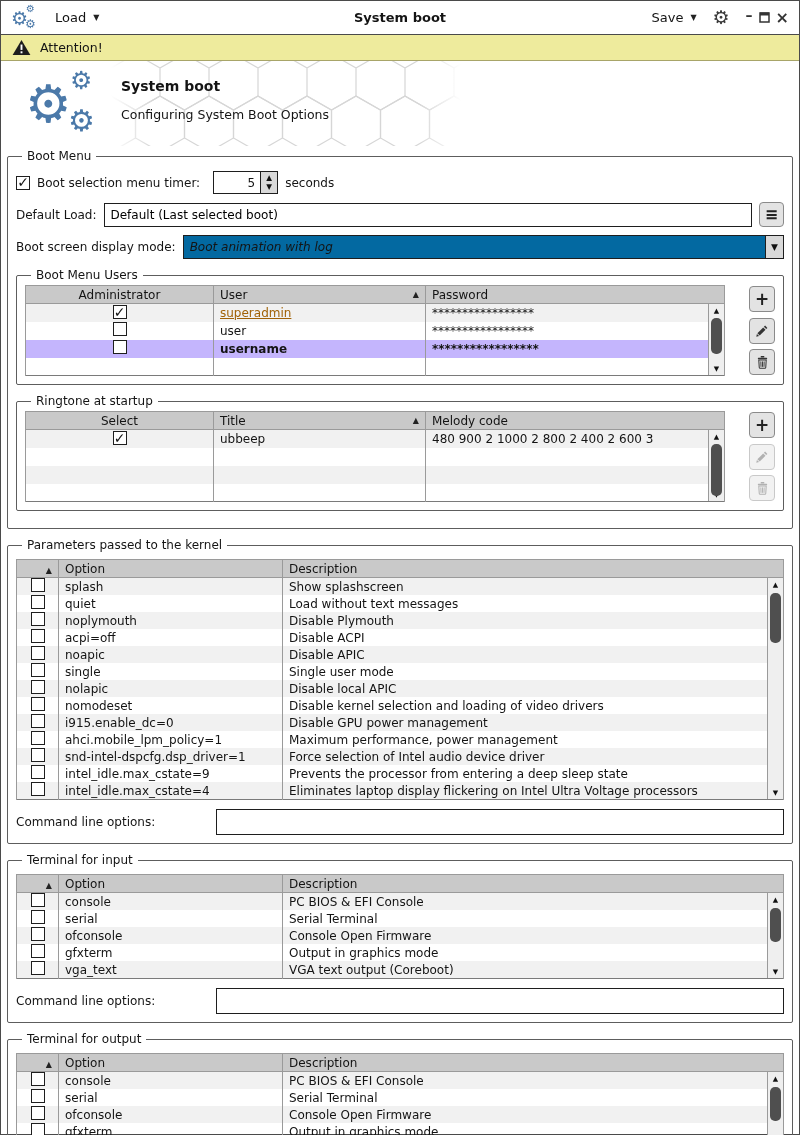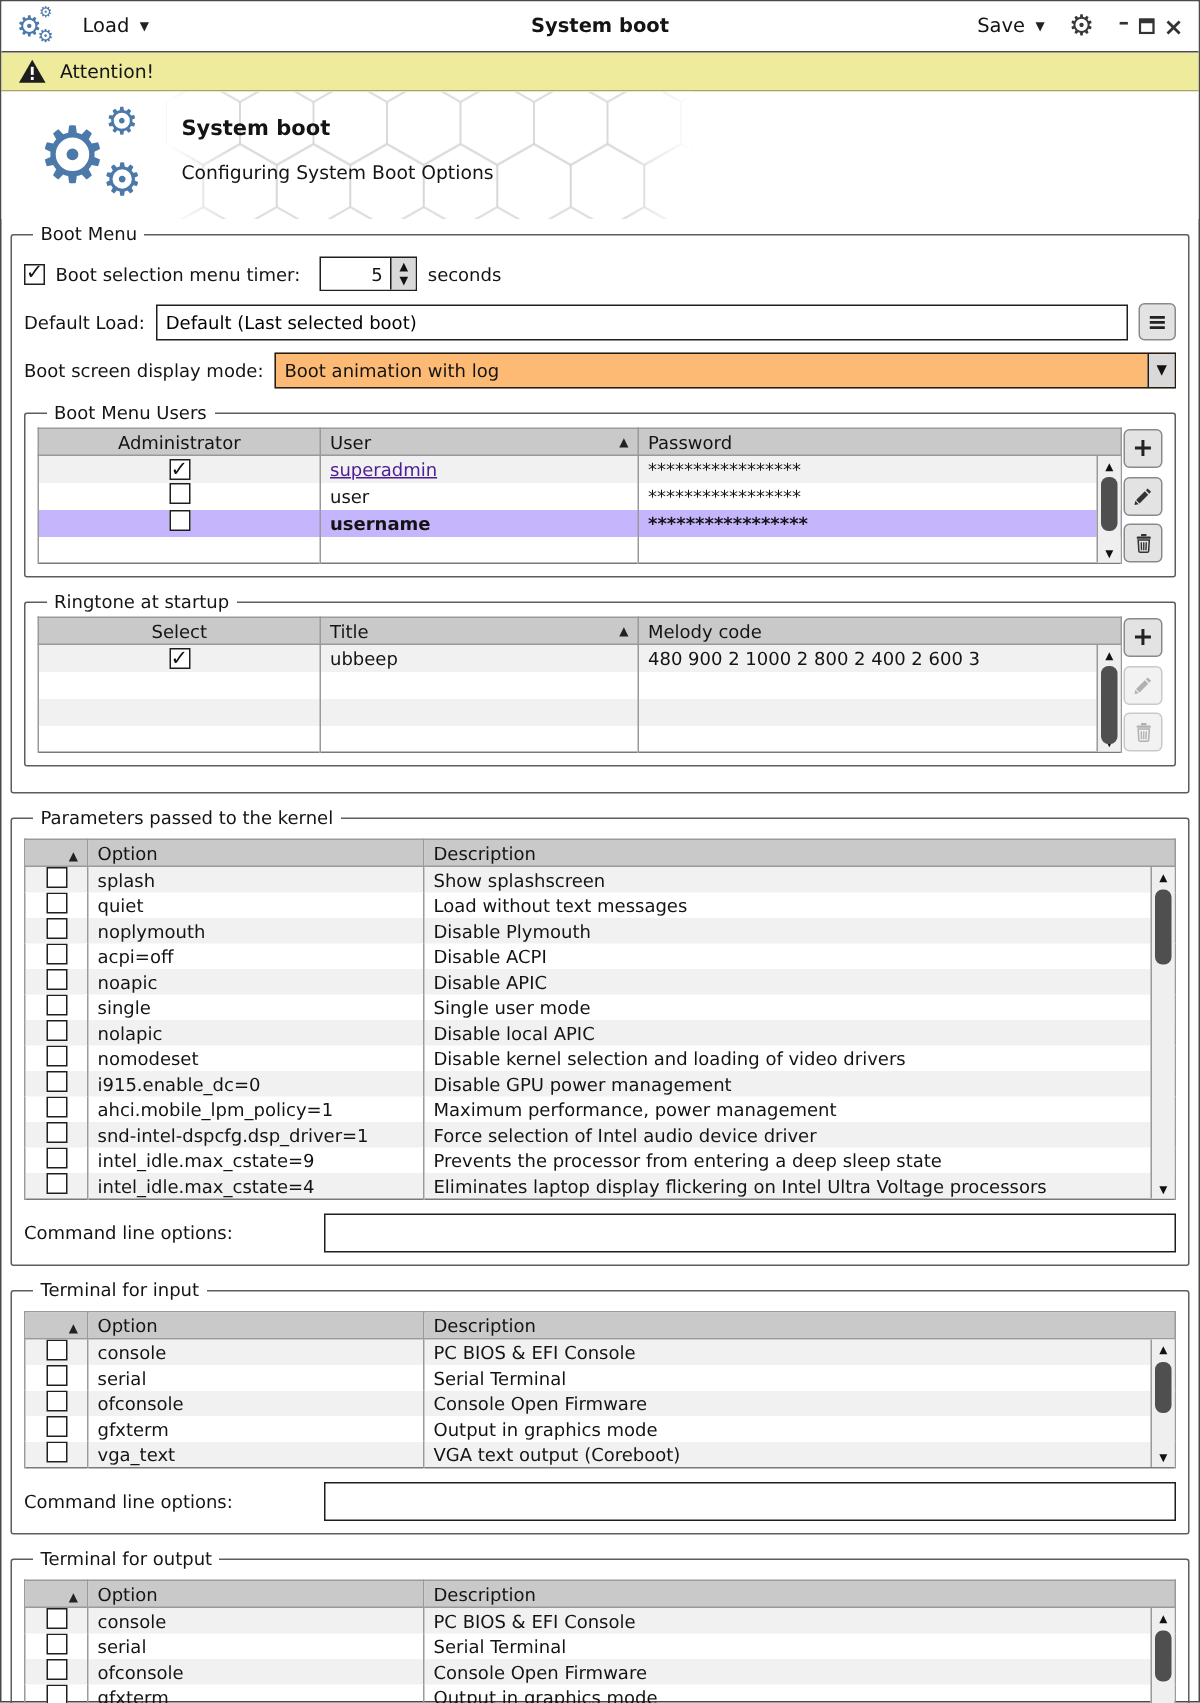--- a/index.html
+++ b/index.html
@@ -62,39 +62,39 @@
   .spin-btn { width:17px; background:#d9d9d9; border-left:1px solid #1e1e1e; display:flex; flex-direction:column; align-items:center; justify-content:center; font-size:7.5px; line-height:1.15; color:#111; }
 
   input.text-input { height:24px; border:1px solid #1e1e1e; background:#fff; font:inherit; padding:0 6px; outline:none; }
   .grow { flex:1; min-width:0; }
 
   .sq-btn { width:25px; height:25px; border:1px solid #8a8a8a; border-radius:4px; background:#e3e3e3; display:inline-flex; align-items:center; justify-content:center; flex:0 0 auto; }
   .menu-glyph { font-size:16px; font-weight:bold; color:#222; }
   .plus-glyph { font-size:17px; font-weight:bold; color:#222; line-height:1; }
   .disabled { opacity:.45; }
 
-  .select { flex:1; min-width:0; height:24px; border:1px solid #1e1e1e; background:#fdba74; display:flex; align-items:center; }
+  .select { flex:1; min-width:0; height:24px; border:1px solid #1e1e1e; background:#0369a1; display:flex; align-items:center;font-style:italic; }
   .select-val { flex:1; padding:0 6px; overflow:hidden; white-space:nowrap; }
   .select-btn { width:18px; align-self:stretch; background:#d9d9d9; border-left:1px solid #1e1e1e; display:flex; align-items:center; justify-content:center; font-size:9px; color:#111; }
 
   .inner-fs { margin-top:9px; }
-  .tbl-flex { display:flex; gap:1px; align-items:stretch; }
+  .tbl-flex { display:flex; gap:24px; align-items:stretch; }
   .twrap { flex:1; position:relative; min-width:0; }
 
   table { width:100%; border-collapse:collapse; table-layout:fixed; border:1px solid #7a7a7a; }
   th { background:#c9c9c9; border:1px solid #9a9a9a; font-weight:normal; text-align:left; padding:0 6px; height:18px; overflow:hidden; white-space:nowrap; }
   td { border-left:1px solid #9a9a9a; border-right:1px solid #9a9a9a; padding:0 6px; overflow:hidden; white-space:nowrap; }
   .t17 td { height:18px; }
   .t16 td { height:16px; }
   tbody tr:nth-child(odd) { background:#f1f1f1; }
   tbody tr.sel { background:#c4b5fd;font-weight:bold; }
   td.c, th.c { text-align:center; }
   .th-flex { display:flex; align-items:center; justify-content:space-between; }
   .sort { font-size:8px; color:#222; }
-  .userlink { color:#4c1d95; text-decoration:underline; cursor:pointer; }
+  .userlink { color:#a16207; text-decoration:underline; cursor:pointer; }
 
   
   .vsb { position:absolute; top:19px; right:1px; bottom:1px; width:16px; border-left:1px solid #9a9a9a; background:#efefef; display:flex; flex-direction:column; }
   .sb-b { height:13px; flex:0 0 13px; display:flex; align-items:center; justify-content:center; font-size:7px; color:#111; }
   .sb-track { flex:1; position:relative; }
   .sb-thumb { position:absolute; left:2px; right:2px; border-radius:5px; background:#4f4f4f; }
   .th-users { top:1px; height:36px; }
   .th-ring  { top:1px; height:52px; }
   .th-kern  { top:2px; height:50px; }
   .th-term  { top:2px; height:34px; }

